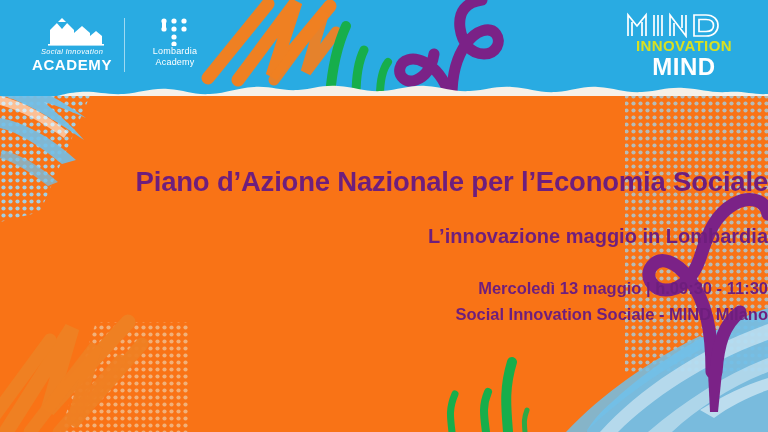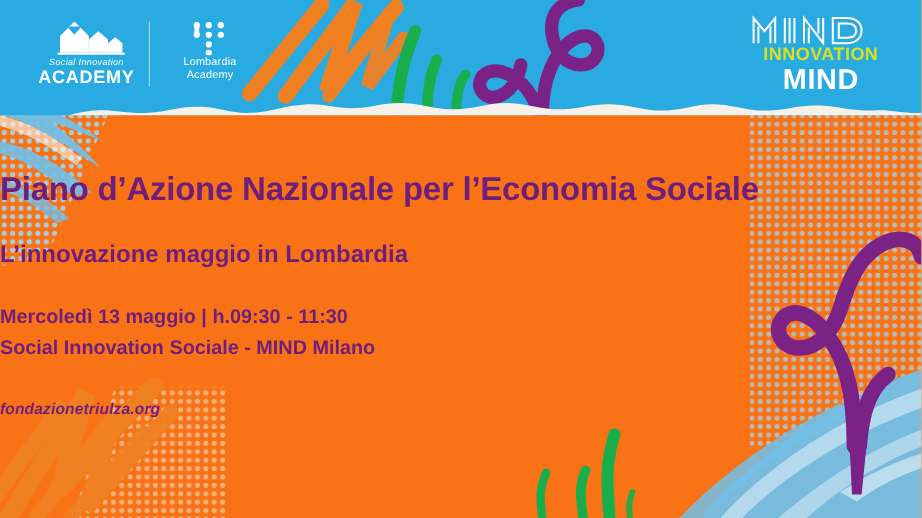--- a/index.html
+++ b/index.html
@@ -51,21 +51,21 @@
     font-size:15px;font-weight:700;letter-spacing:.4px;line-height:16px;color:#D9E021;
   }
   .mind-week{
     font-size:24px;font-weight:700;letter-spacing:.5px;line-height:25px;color:#ffffff;
   }
   
   .body-deco{position:absolute;left:0;top:72px;width:768px;height:360px;}
   
   .content{
     position:absolute;left:0;top:0;width:768px;height:432px;
-    display:flex;flex-direction:column;align-items:flex-start;justify-content:center;
+    display:flex;flex-direction:column;align-items:flex-end;justify-content:center;
     text-align:center;
   }
   .spacer{height:58px;}
   .title{
     color:#6E1E7D;font-size:27.5px;font-weight:700;letter-spacing:-.2px;
     line-height:34px;margin:0;white-space:nowrap;
   }
   .subtitle{
     color:#6E1E7D;font-size:20px;font-weight:700;line-height:26px;
     margin:24px 0 0 0;white-space:nowrap;
@@ -251,16 +251,15 @@
       <div class="mind-week">MIND</div>
     </div>
   </div>
 
   <div class="content">
     <div class="spacer"></div>
     <h1 class="title">Piano d’Azione Nazionale per l’Economia Sociale</h1>
     <h2 class="subtitle">L’innovazione maggio in Lombardia</h2>
     <p class="detail-line detail-1">Mercoledì 13 maggio | h.09:30 - 11:30</p>
     <p class="detail-line detail-2">Social Innovation Sociale - MIND Milano</p>
-    <div class="weburl">fondazionetriulza.org</div>
   </div>
 
 </div>
 
 </body></html>

